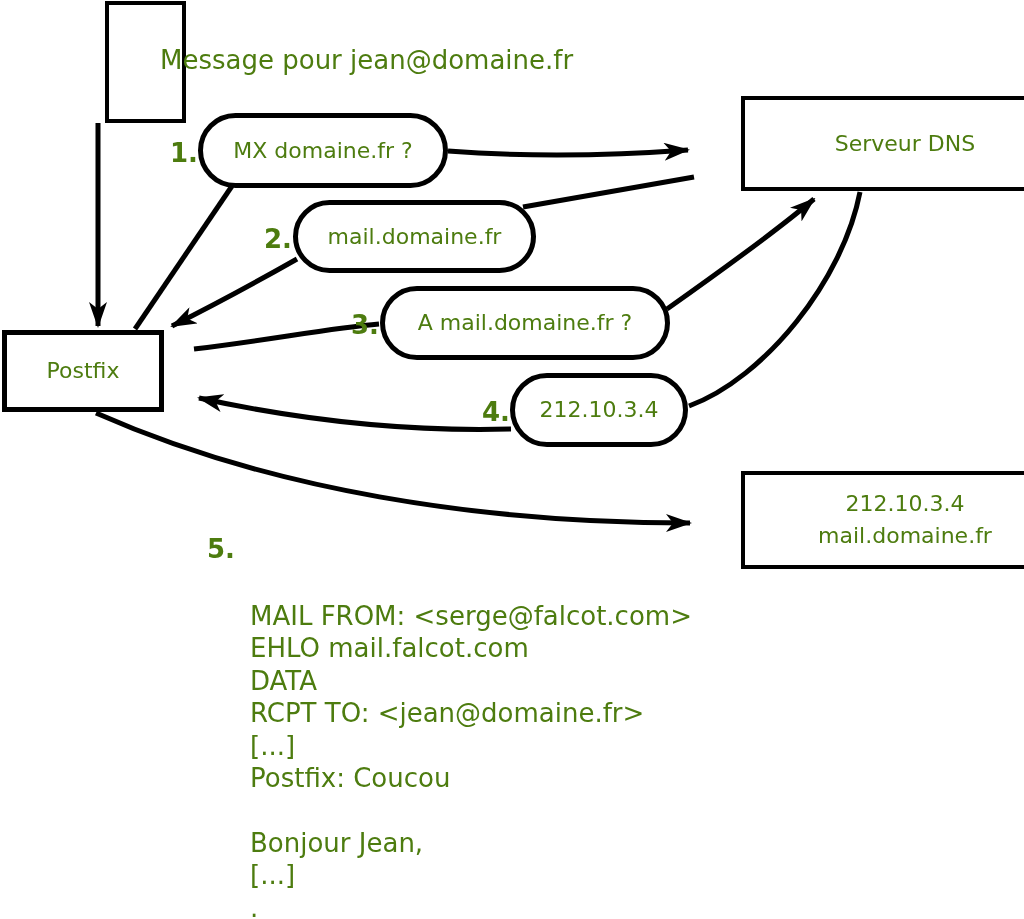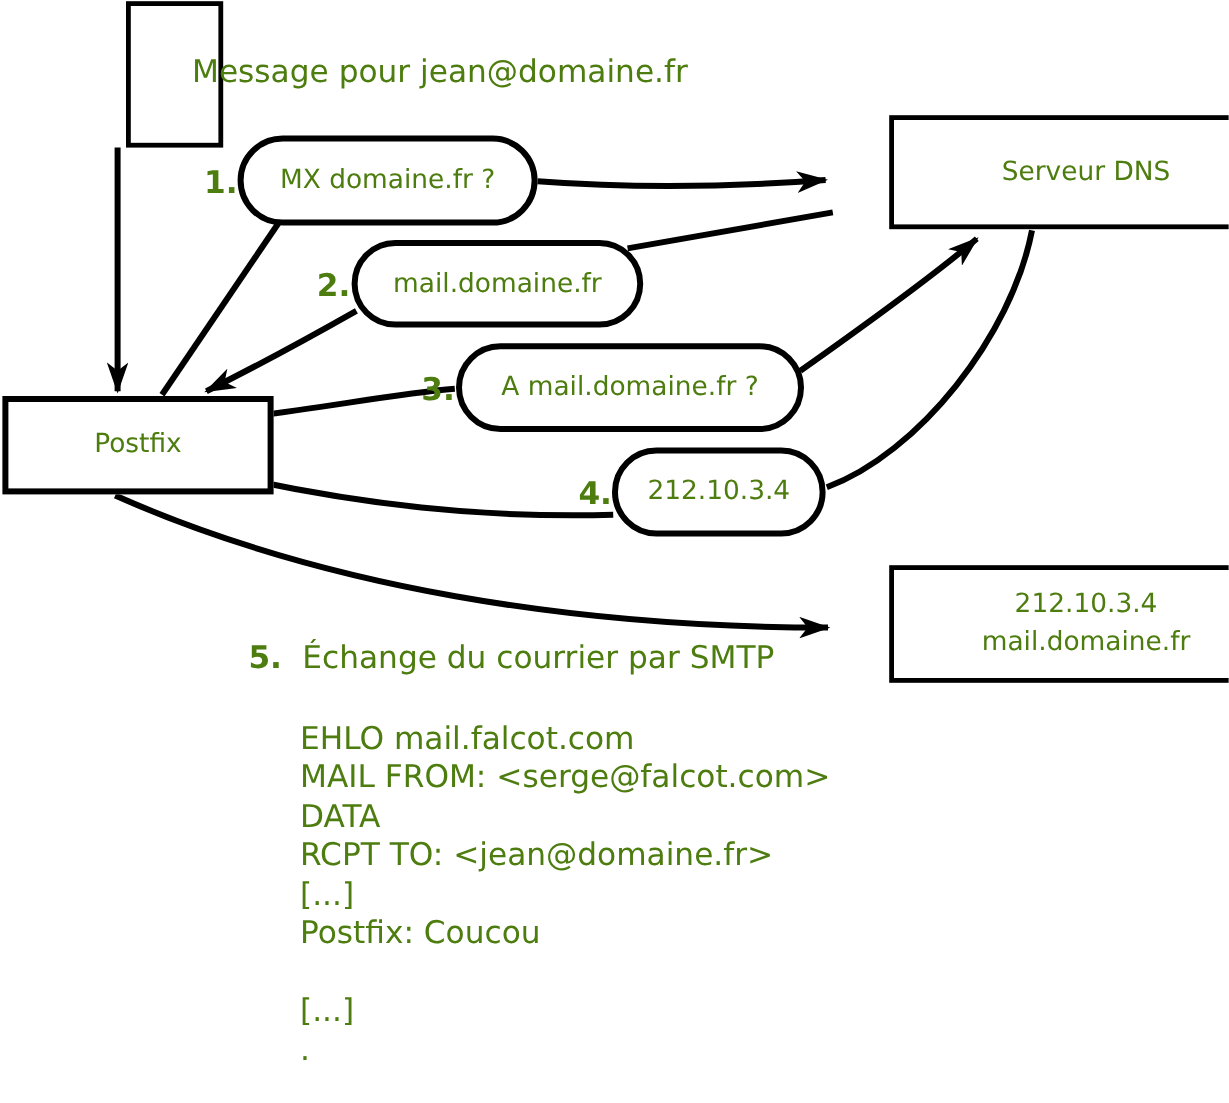--- a/index.html
+++ b/index.html
@@ -51,21 +51,21 @@
   </svg>
 
   <div class="node rect" style="left:58px;top:1px;width:81px;height:122px;"></div>
 
   <div class="txt" style="left:160px;top:44px;">Message pour jean@domaine.fr</div>
 
   <div class="node rect" style="left:694px;top:96px;width:328px;height:95px;">
     <span>Serveur DNS</span>
   </div>
 
-  <div class="node rect-thick" style="left:2px;top:330px;width:226px;height:82px;">
+  <div class="node rect-thick" style="left:2px;top:330px;width:162px;height:82px;">
     <span>Postfix</span>
   </div>
 
   <div class="node rect mail2" style="left:694px;top:471px;width:328px;height:98px;">
     <span>212.10.3.4</span>
     <span>mail.domaine.fr</span>
   </div>
 
   <div class="num" style="left:170px;top:140px;">1.</div>
   <div class="node bubble" style="left:198px;top:113px;width:250px;height:75px;">
@@ -82,28 +82,28 @@
     <span>A mail.domaine.fr ?</span>
   </div>
 
   <div class="num" style="left:482px;top:399px;">4.</div>
   <div class="node bubble" style="left:510px;top:373px;width:178px;height:74px;">
     <span>212.10.3.4</span>
   </div>
 
   <div class="step5">
     <span class="n">5.</span>
-    <span>Échange du courrier par SMTP</span>
   </div>
 
   <div class="smtp">
+    <div>MAIL FROM: &lt;serge@falcot.com&gt;</div>
     <div>EHLO mail.falcot.com</div>
-    <div>MAIL FROM: &lt;serge@falcot.com&gt;</div>
     <div>DATA</div>
     <div>RCPT TO: &lt;jean@domaine.fr&gt;</div>
     <div>[...]</div>
     <div>Postfix: Coucou</div>
     <div></div>
+    <div>Bonjour Jean,</div>
     <div>[...]</div>
     <div>.</div>
   </div>
 
 </div>
 
 </body></html>

